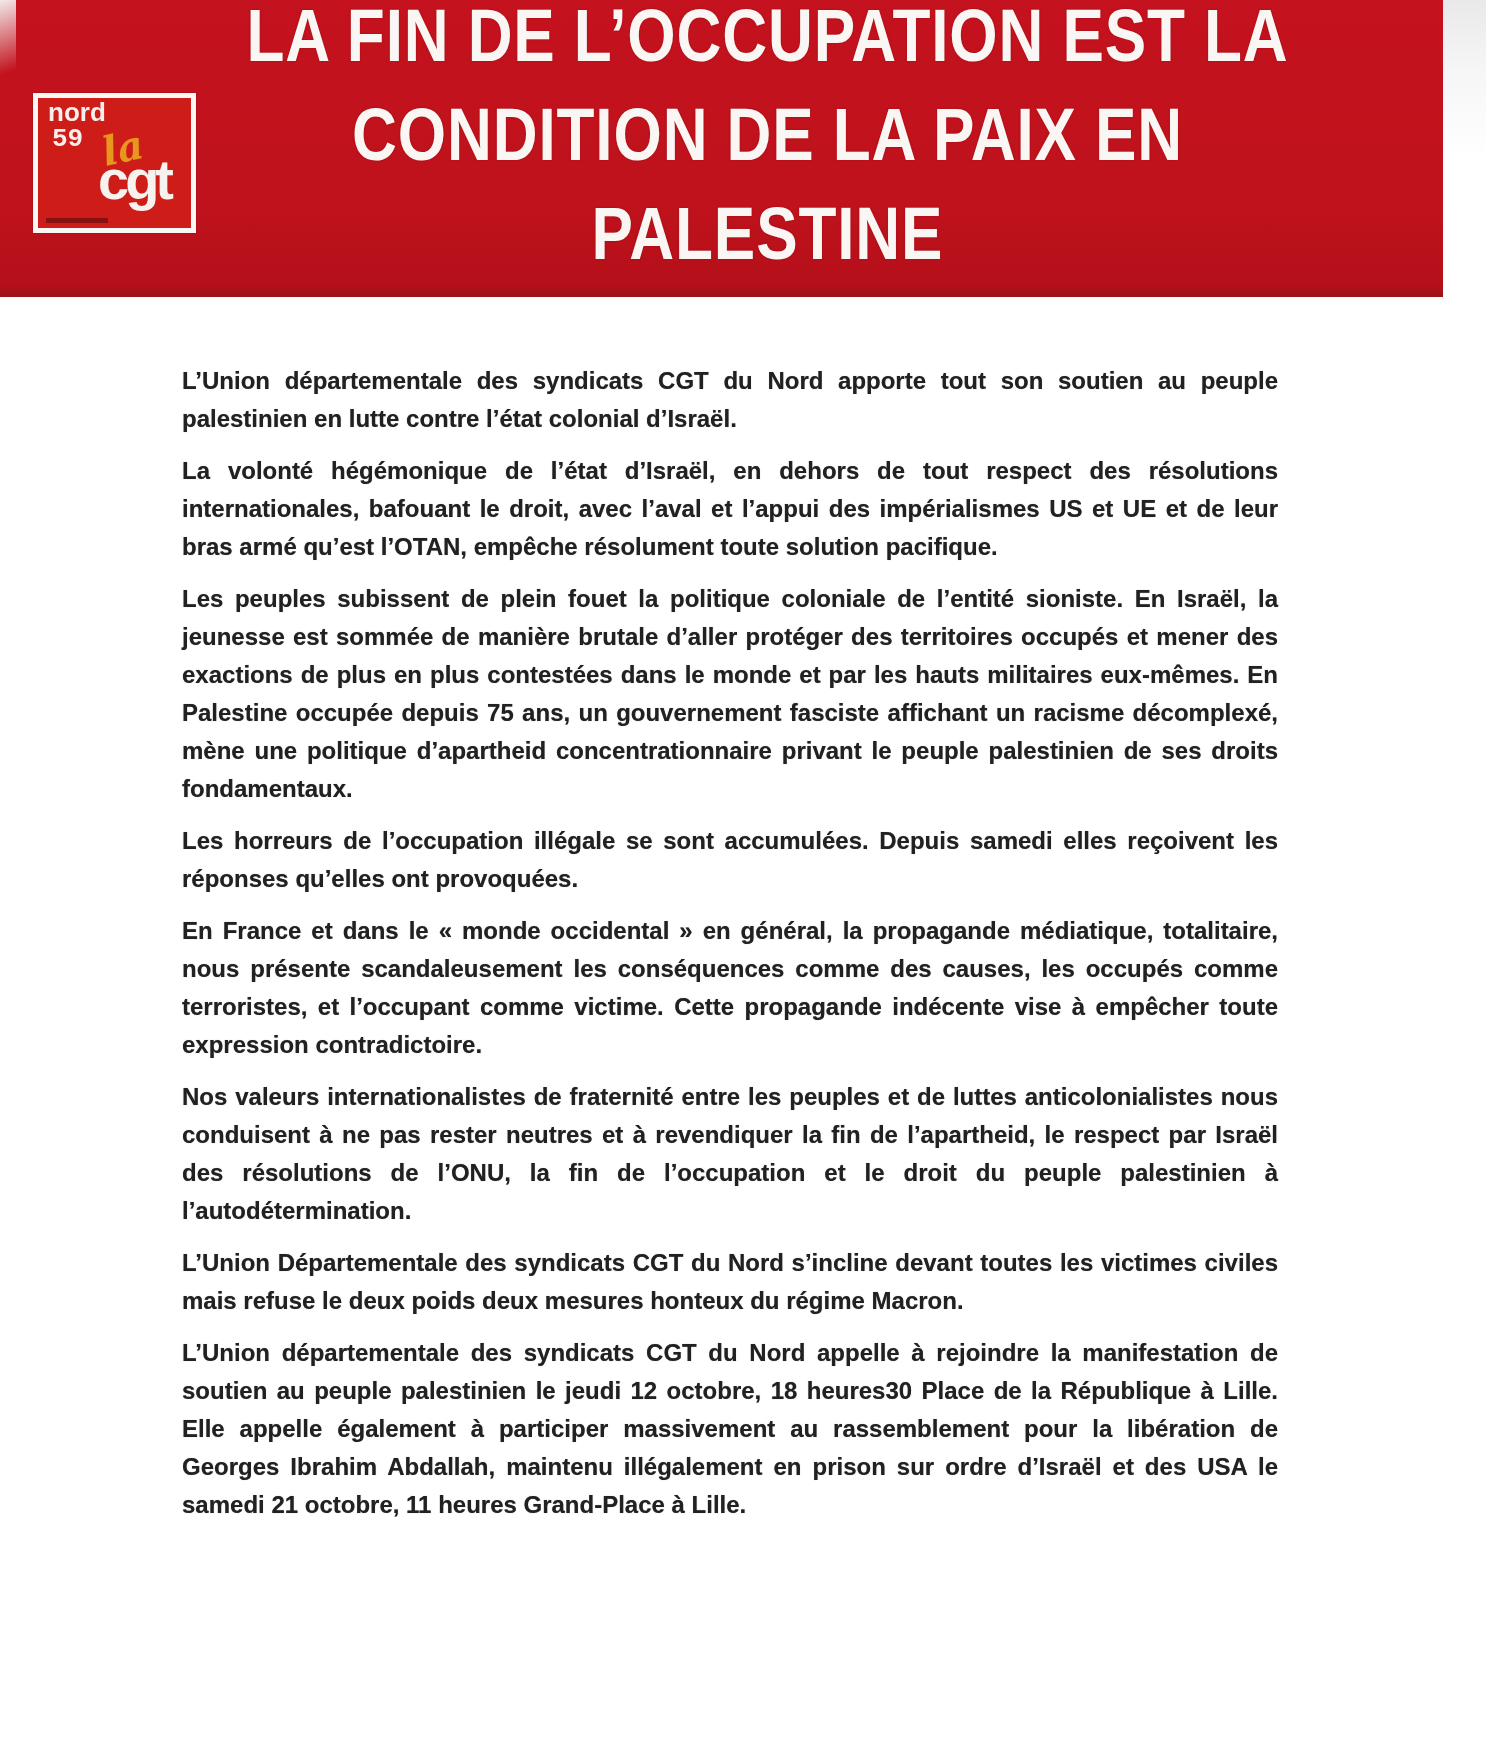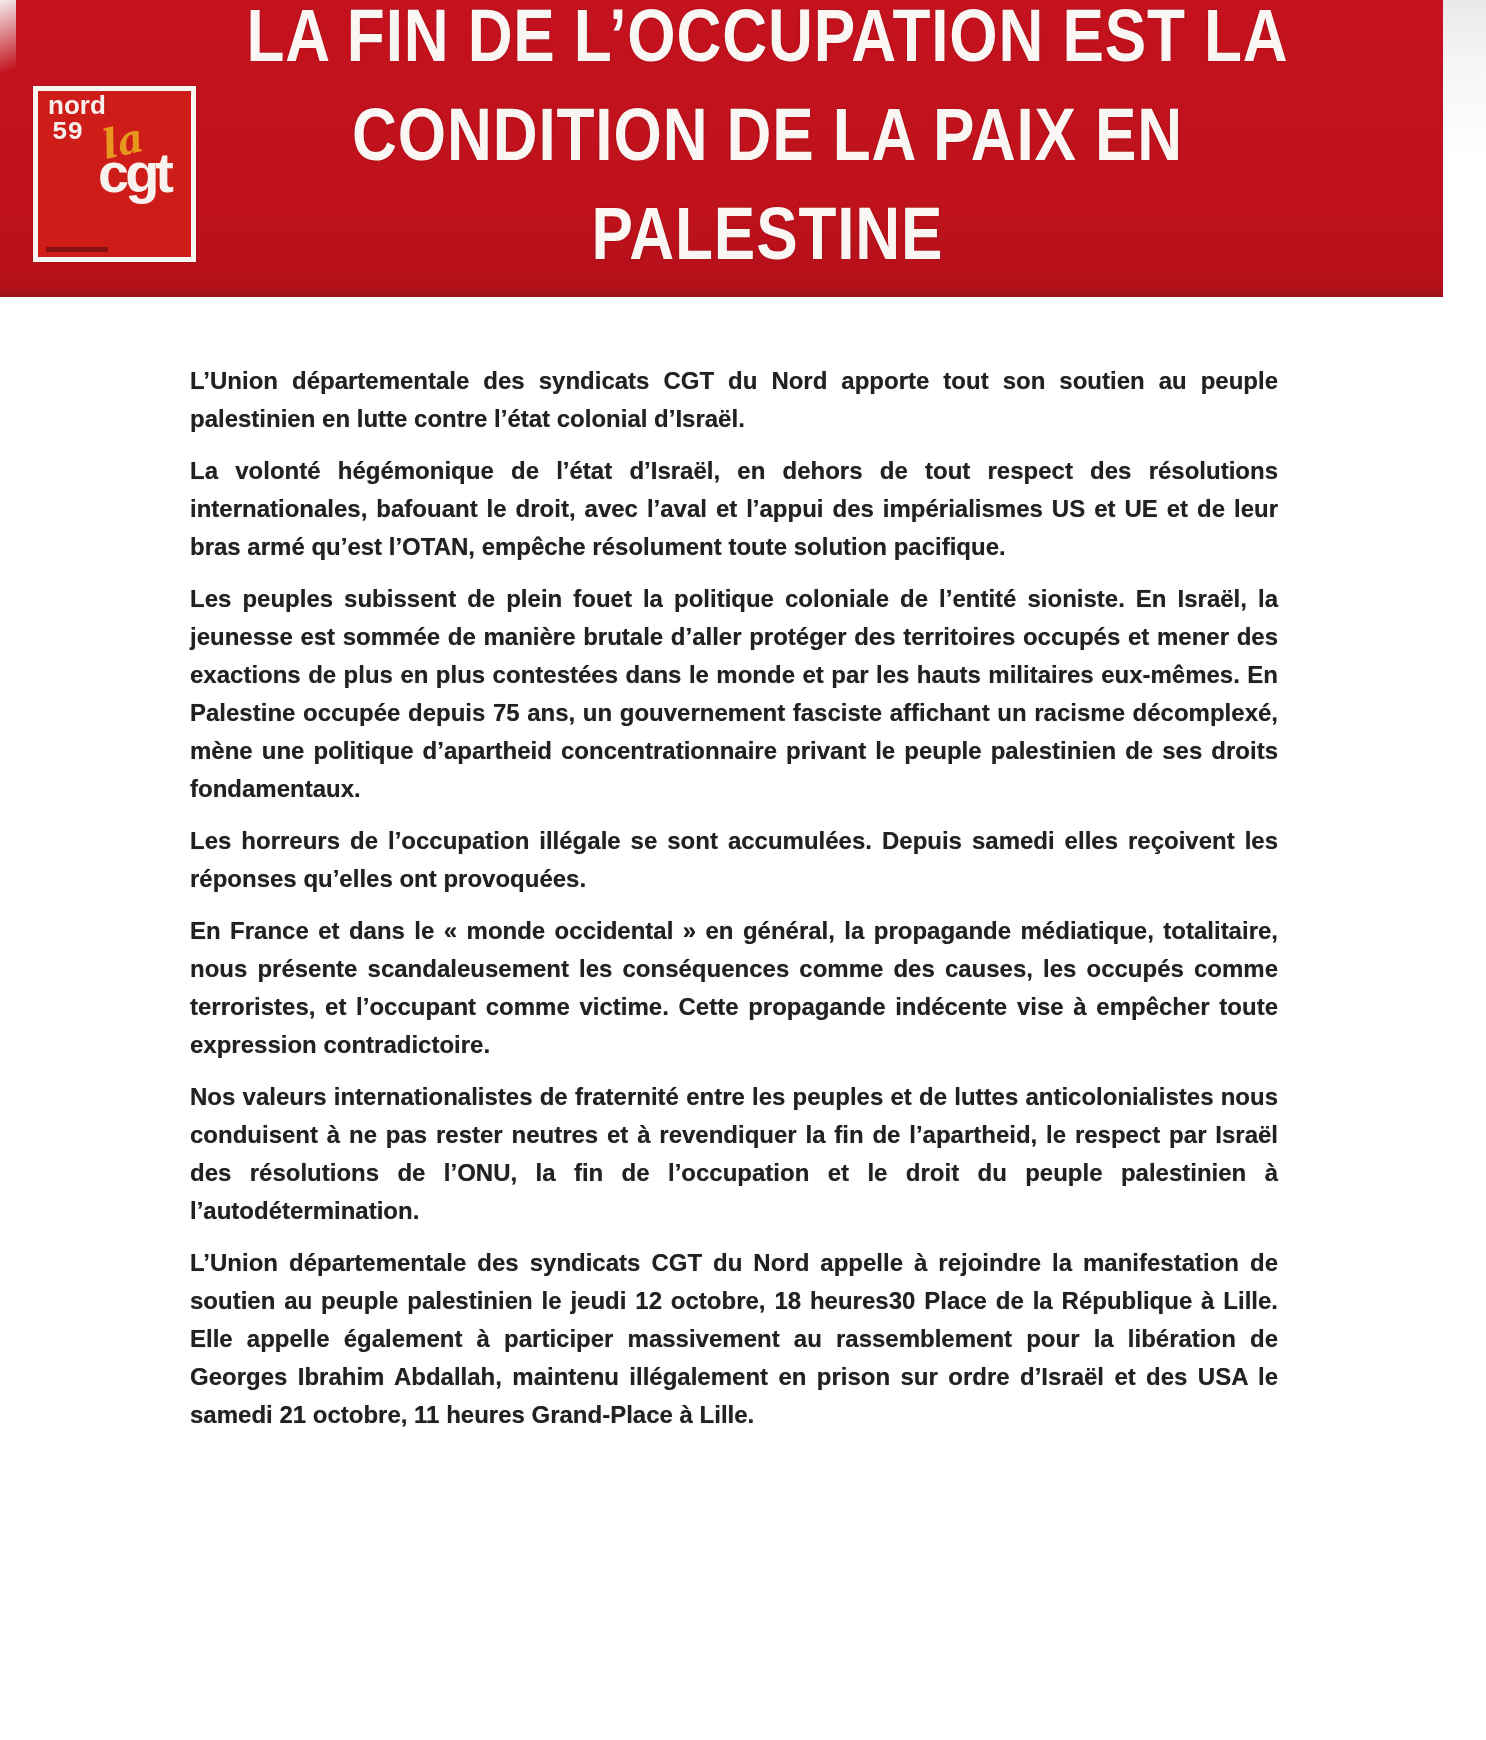--- a/index.html
+++ b/index.html
@@ -33,22 +33,22 @@
     letter-spacing:1px;
     color:#faf6f3;
     transform:scaleX(0.84);
     transform-origin:center;
     white-space:nowrap;
     text-shadow:0 0 2px rgba(120,10,15,.55);
   }
 
   
   .logo {
-    position:absolute; left:33px; top:86px;
-    width:163px; height:176px;
+    position:absolute; left:33px; top:93px;
+    width:163px; height:140px;
     background:#ce1c18;
     border:5px solid #fbf7f4;
     box-shadow:0 0 0 1px rgba(150,15,15,.35);
   }
   .logo-nord {
     position:absolute; left:10px; top:3px;
     font-size:26px; font-weight:700; color:#f6efec;
     line-height:23px; letter-spacing:0;
   }
   .logo-59 {
@@ -82,21 +82,21 @@
   
   .doc-body {
     position:absolute; left:182px; top:362px;
     width:1096px;
     color:#212121;
     font-size:24px; font-weight:700;
     line-height:38px;
     text-align:justify;
     text-shadow:0 0 0.8px rgba(40,40,40,.55);
   }
-  .doc-body p { margin:0 0 14px 8px; }
+  .doc-body p { margin:0 0 14px 0; }
 </style>
 </head>
 <body>
 
 <div class="page">
 
   <div class="banner">
     <div class="corner-artifact"></div>
 
     <div class="logo">
@@ -116,16 +116,17 @@
 
   <div class="right-strip"></div>
 
   <div class="doc-body">
     <p>L’Union départementale des syndicats CGT du Nord apporte tout son soutien au peuple palestinien en lutte contre l’état colonial d’Israël.</p>
     <p>La volonté hégémonique de l’état d’Israël, en dehors de tout respect des résolutions internationales, bafouant le droit, avec l’aval et l’appui des impérialismes US et UE et de leur bras armé qu’est l’OTAN, empêche résolument toute solution pacifique.</p>
     <p>Les peuples subissent de plein fouet la politique coloniale de l’entité sioniste. En Israël, la jeunesse est sommée de manière brutale d’aller protéger des territoires occupés et mener des exactions de plus en plus contestées dans le monde et par les hauts militaires eux-mêmes. En Palestine occupée depuis 75 ans, un gouvernement fasciste affichant un racisme décomplexé, mène une politique d’apartheid concentrationnaire privant le peuple palestinien de ses droits fondamentaux.</p>
     <p>Les horreurs de l’occupation illégale se sont accumulées. Depuis samedi elles reçoivent les réponses qu’elles ont provoquées.</p>
     <p>En France et dans le « monde occidental » en général, la propagande médiatique, totalitaire, nous présente scandaleusement les conséquences comme des causes, les occupés comme terroristes, et l’occupant comme victime. Cette propagande indécente vise à empêcher toute expression contradictoire.</p>
     <p>Nos valeurs internationalistes de fraternité entre les peuples et de luttes anticolonialistes nous conduisent à ne pas rester neutres et à revendiquer la fin de l’apartheid, le respect par Israël des résolutions de l’ONU, la fin de l’occupation et le droit du peuple palestinien à l’autodétermination.</p>
+    <p>L’Union Départementale des syndicats CGT du Nord s’incline devant toutes les victimes civiles mais refuse le deux poids deux mesures honteux du régime Macron.</p>
     <p>L’Union départementale des syndicats CGT du Nord appelle à rejoindre la manifestation de soutien au peuple palestinien le jeudi 12 octobre, 18 heures30 Place de la République à Lille. Elle appelle également à participer massivement au rassemblement pour la libération de Georges Ibrahim Abdallah, maintenu illégalement en prison sur ordre d’Israël et des USA le samedi 21 octobre, 11 heures Grand-Place à Lille.</p>
   </div>
 
 </div>
 
 </body></html>

